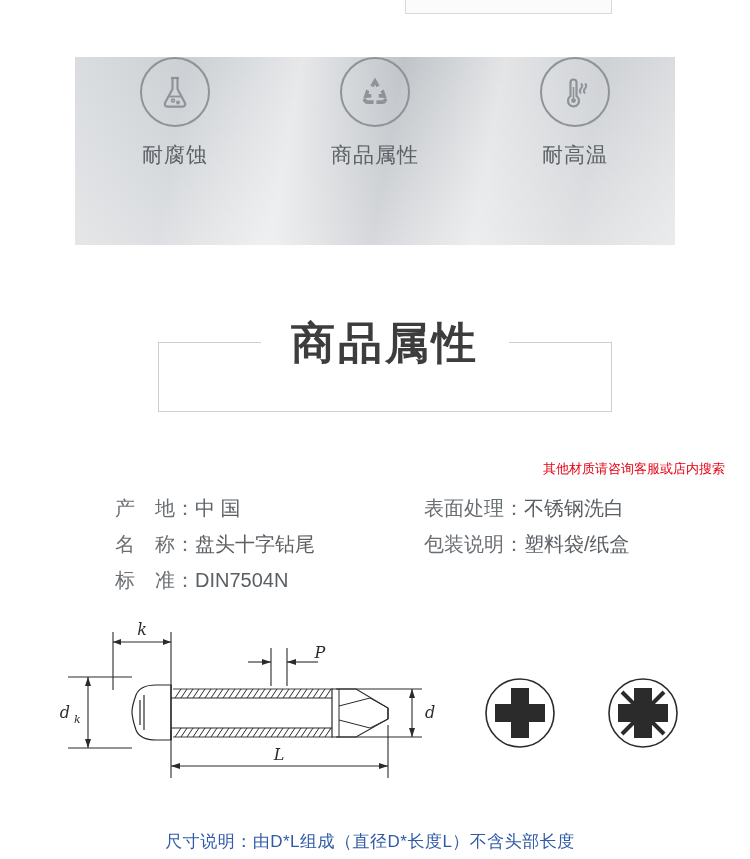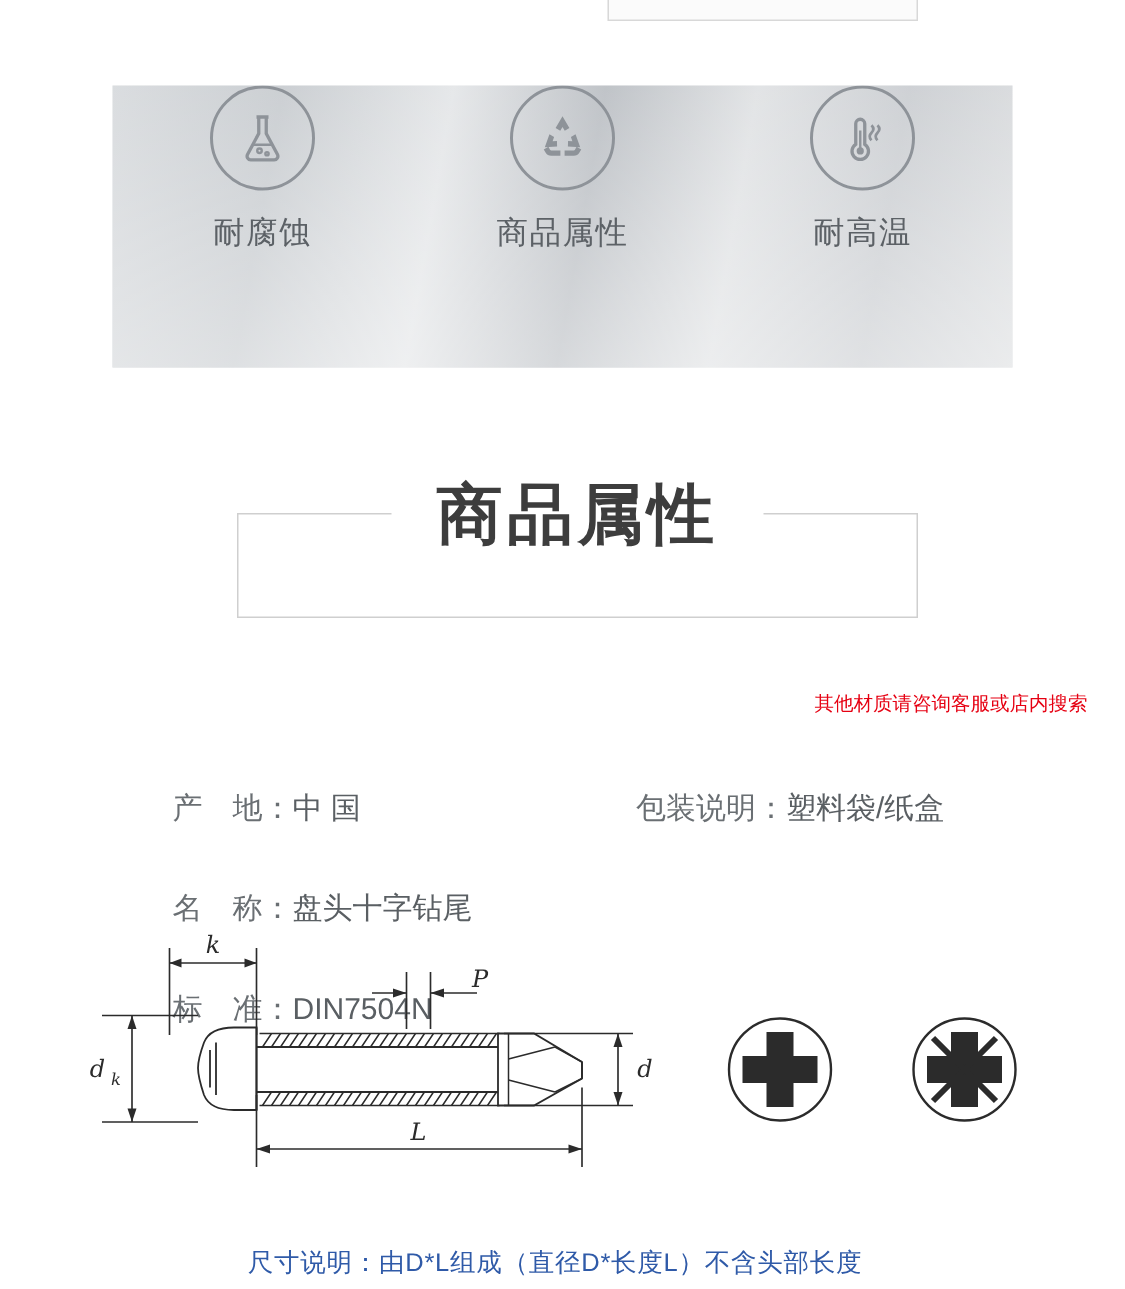--- a/index.html
+++ b/index.html
@@ -116,21 +116,21 @@
     height: 130px;
   }
   .attr-col {
     position: absolute;
     font-size: 20px;
     color: #555a5e;
     line-height: 36px;
   }
   .attr-col.left { left: 115px; top: 8px; }
   .attr-col.right { left: 424px; top: 8px; }
-  .attr-row { white-space: nowrap; margin-top: 31px; }
+  .attr-row { white-space: nowrap; }
   .attr-key {
     display: inline-block;
     color: #6a6f73;
   }
   .attr-val {
     color: #5a5f63;
   }
   .note-red {
     position: absolute;
     left: 543px; top: -22px;
@@ -225,20 +225,23 @@
     <div class="attr-row">
       <span class="attr-key">名　称：</span><span class="attr-val">盘头十字钻尾</span>
     </div>
     <div class="attr-row">
       <span class="attr-key">标　准：</span><span class="attr-val">DIN7504N</span>
     </div>
   </div>
 
   <div class="attr-col right">
     <div class="attr-row">
+      <span class="attr-key">表面处理：</span><span class="attr-val">不锈钢洗白</span>
+    </div>
+    <div class="attr-row">
       <span class="attr-key">包装说明：</span><span class="attr-val">塑料袋/纸盒</span>
     </div>
   </div>
 </div>
 
 <div class="drawing">
   <svg width="670" height="180" viewBox="0 0 670 180" fill="none" stroke="#2b2b2b" stroke-width="1.1">
 
     <g>
       <line x1="73" y1="12" x2="73" y2="70"></line>

